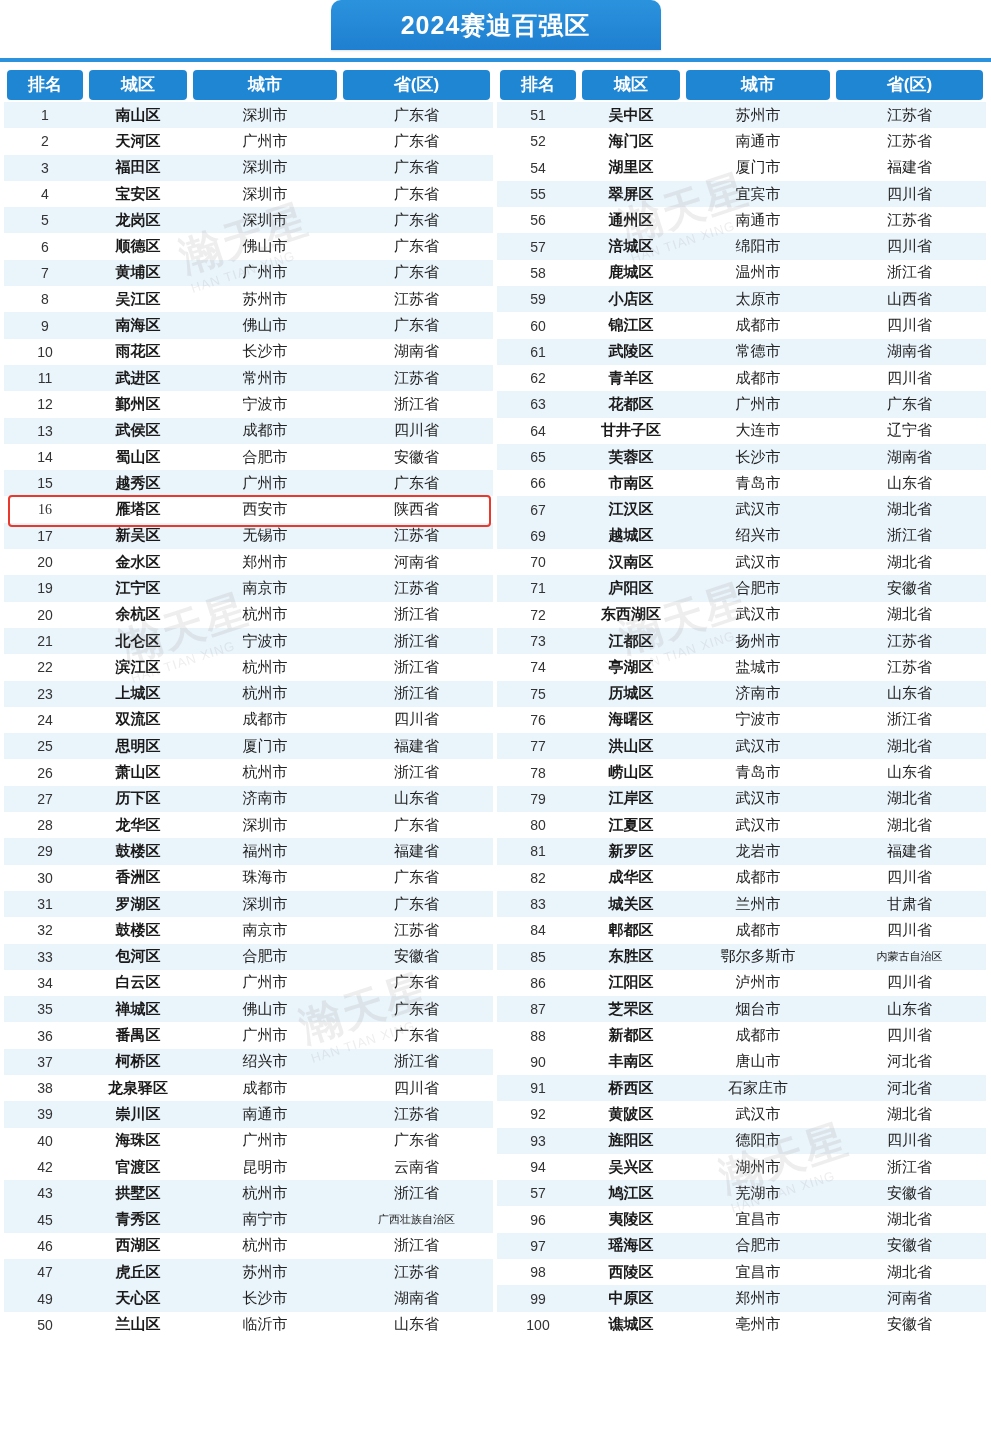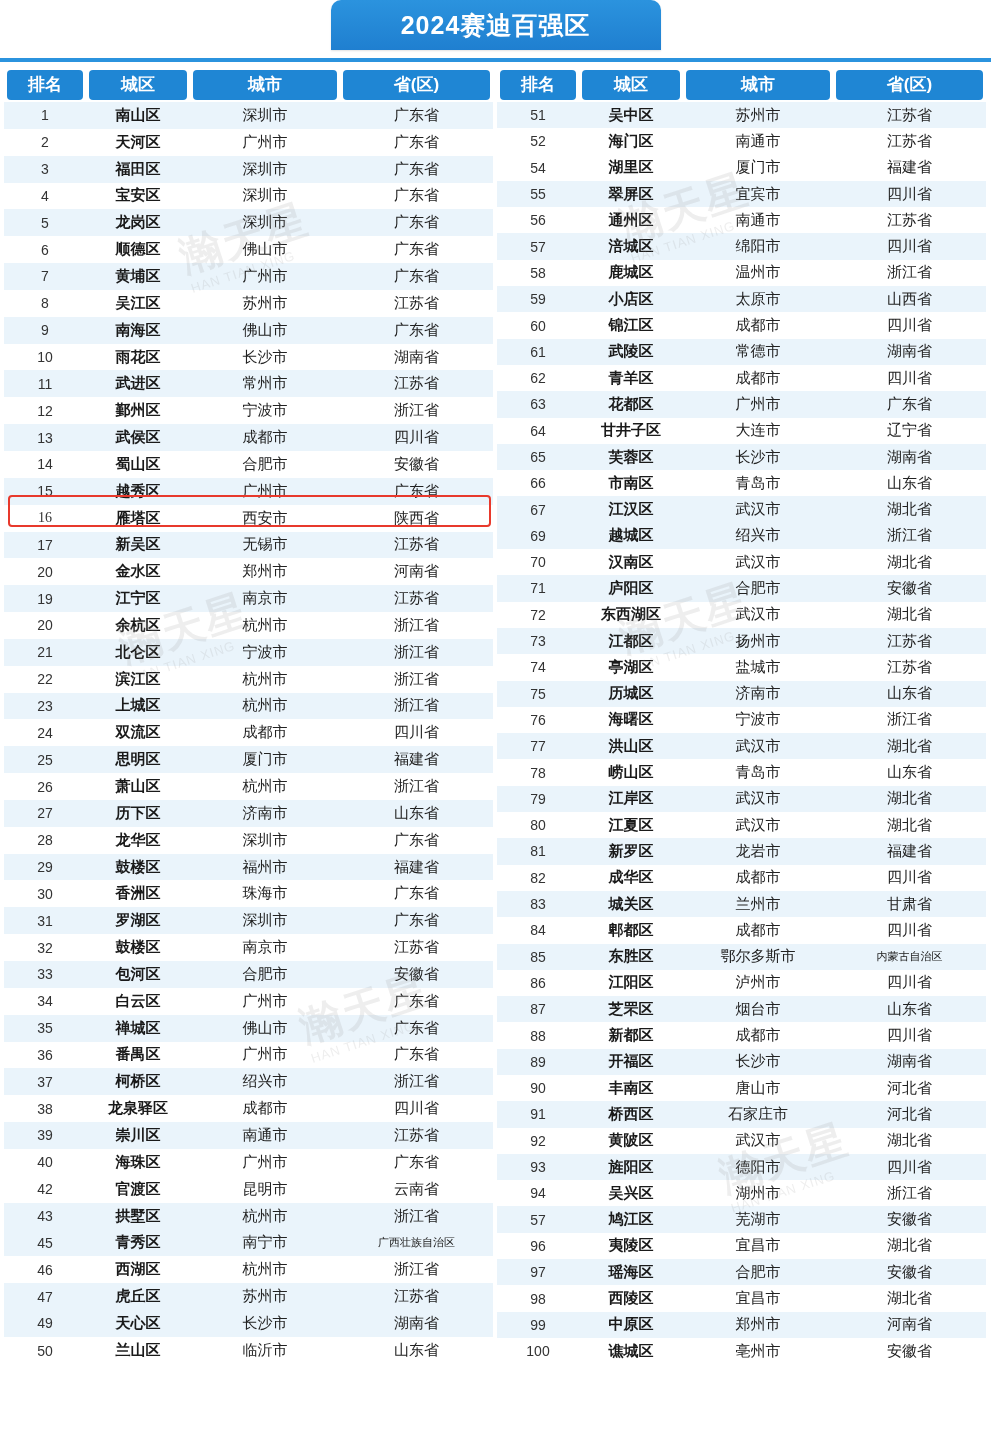--- a/index.html
+++ b/index.html
@@ -697,26 +697,20 @@
             <td class="district">芝罘区</td>
             <td class="city">烟台市</td>
             <td class="prov">山东省</td>
           </tr>
           <tr class="even">
             <td class="rank">88</td>
             <td class="district">新都区</td>
             <td class="city">成都市</td>
             <td class="prov">四川省</td>
           </tr>
-          <tr class="odd">
-            <td class="rank">89</td>
-            <td class="district">开福区</td>
-            <td class="city">长沙市</td>
-            <td class="prov">湖南省</td>
-          </tr>
           <tr class="even">
             <td class="rank">90</td>
             <td class="district">丰南区</td>
             <td class="city">唐山市</td>
             <td class="prov">河北省</td>
           </tr>
           <tr class="odd">
             <td class="rank">91</td>
             <td class="district">桥西区</td>
             <td class="city">石家庄市</td>

